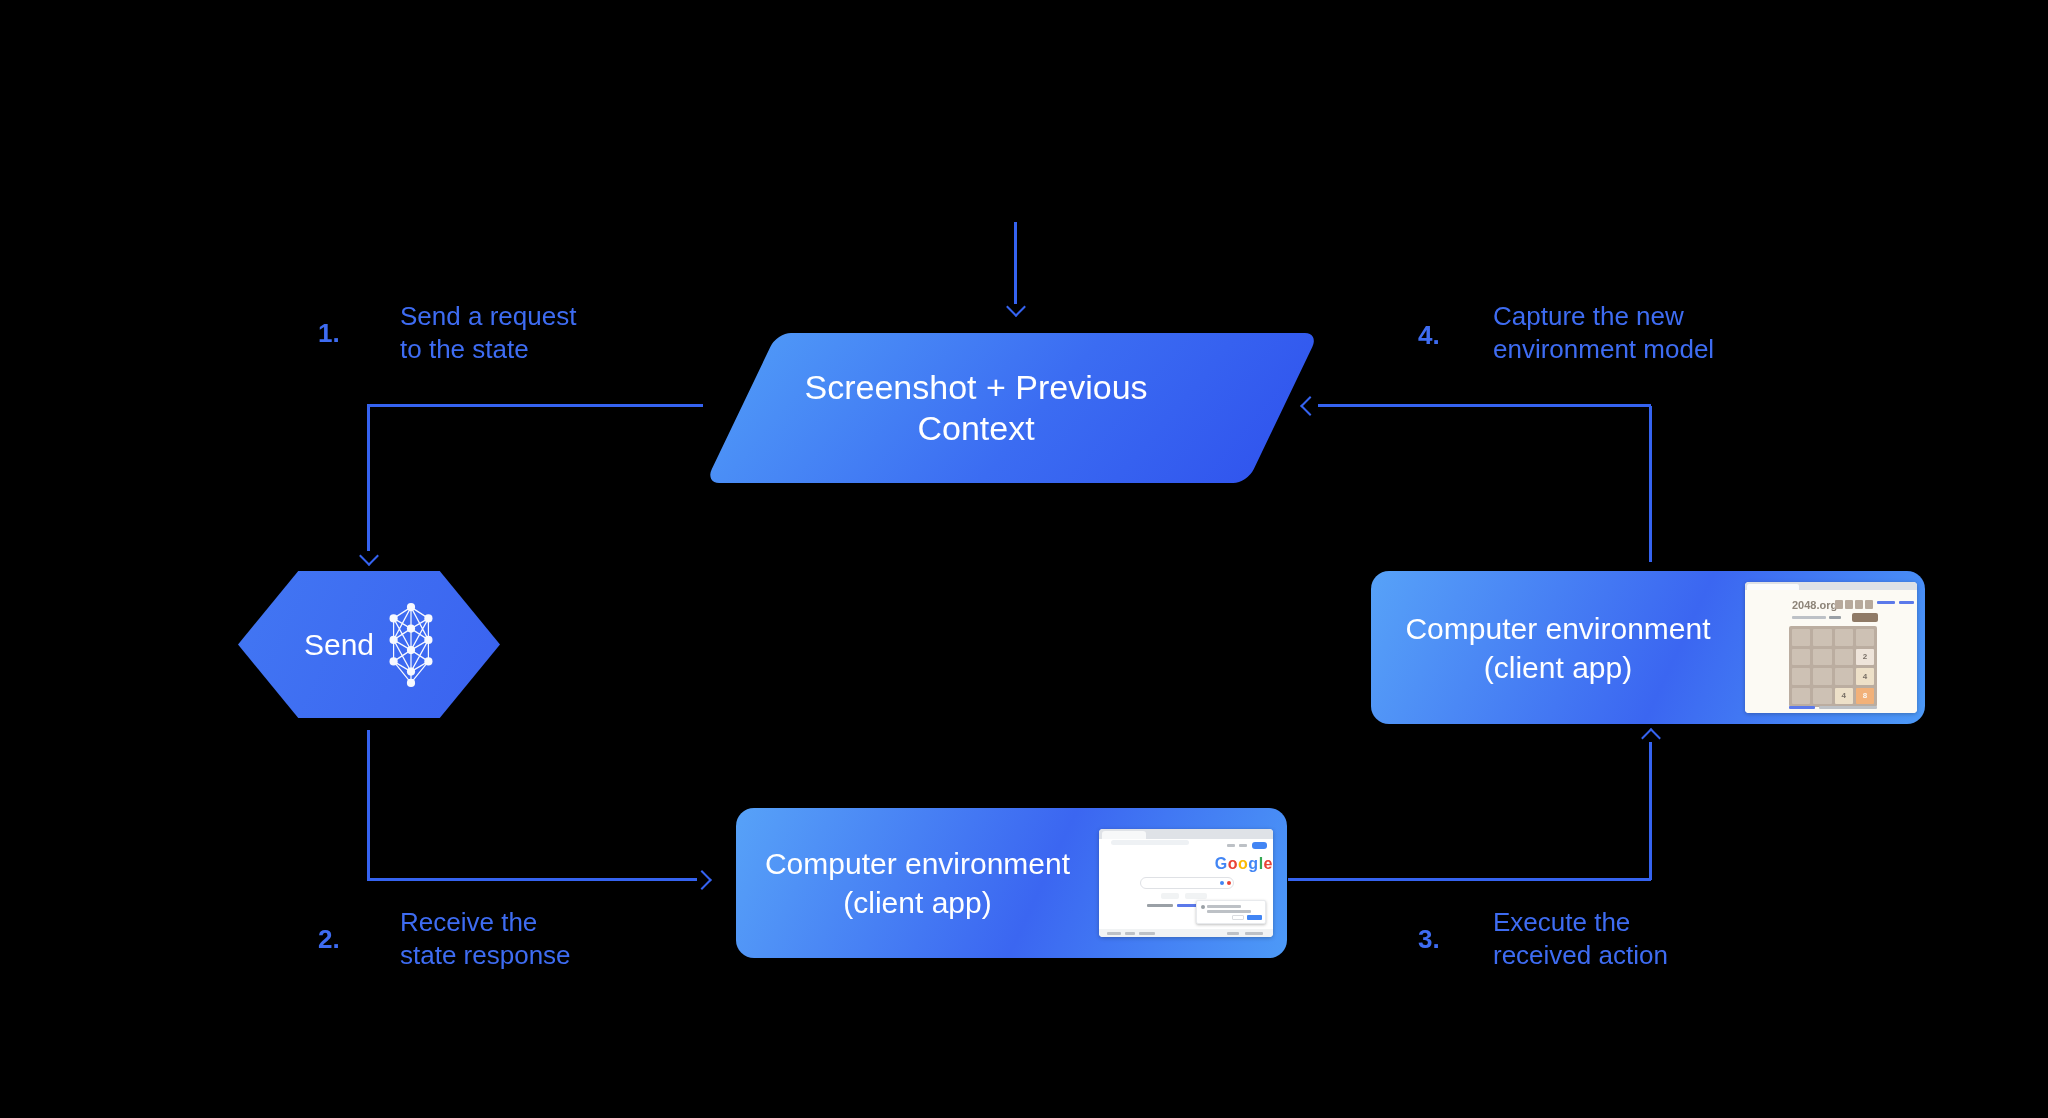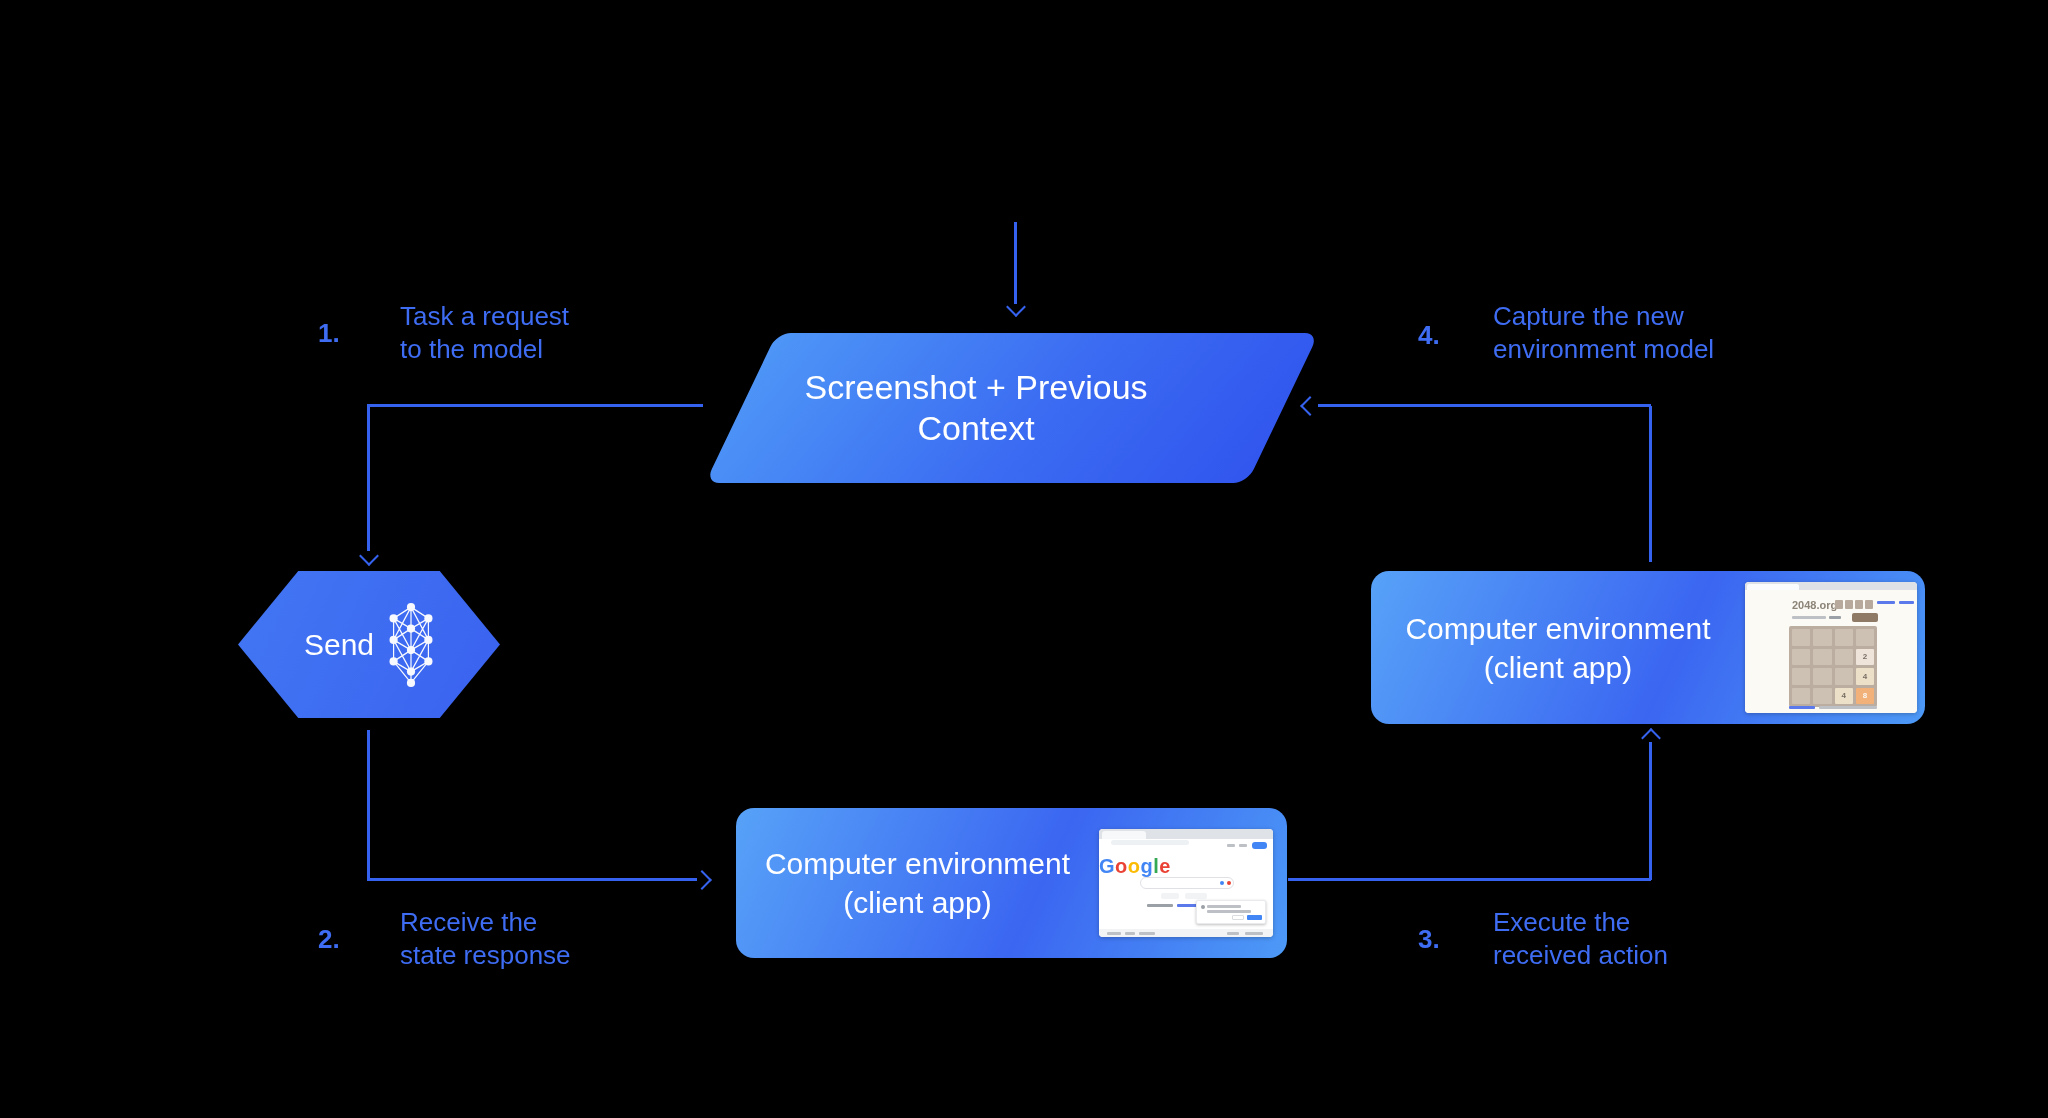--- a/index.html
+++ b/index.html
@@ -44,21 +44,21 @@
   .shot-google{width:174px;height:108px;margin-right:14px;}
   
   .dash{position:absolute;background:#bdc1c6;border-radius:1px;}
   .dash.blue{background:#5B79EA;}
   .dash.dark{background:#9aa0a6;}
   
   .g-chrome{position:absolute;left:0;top:0;right:0;height:10px;background:#DFE2E7;}
   .g-tab{position:absolute;left:3px;top:2px;width:44px;height:8px;background:#f7f8f9;border-radius:3px 3px 0 0;}
   .g-addr{position:absolute;left:12px;top:11px;width:78px;height:5px;background:#EEF1F4;border-radius:3px;}
   .g-signin{position:absolute;right:6px;top:13px;width:15px;height:7px;background:#4285F4;border-radius:3px;}
-  .g-logo{position:absolute;left:0;right:0;top:26px;text-align:left;font-size:20px;font-weight:700;letter-spacing:.5px;}
+  .g-logo{position:absolute;left:0;right:0;top:26px;text-align:right;font-size:16px;font-weight:700;letter-spacing:.5px;}
   .g-logo .b{color:#4285F4}.g-logo .r{color:#EA4335}.g-logo .y{color:#FBBC05}.g-logo .g{color:#34A853}
   .g-search{position:absolute;left:41px;top:48px;width:92px;height:10px;border:1px solid #DFE1E5;border-radius:6px;background:#fff;}
   .g-mic{position:absolute;right:9px;top:2.5px;width:4px;height:4px;border-radius:50%;background:#4285F4;}
   .g-lens{position:absolute;right:2.5px;top:2.5px;width:4px;height:4px;border-radius:50%;background:#EA4335;}
   .g-btn{position:absolute;top:64px;height:6px;background:#F1F3F4;border-radius:2px;}
   .g-link{position:absolute;top:75px;height:3px;border-radius:1px;}
   .g-cookie{position:absolute;right:7px;bottom:13px;width:68px;height:22px;background:#fff;border:1px solid #E8EAED;
             border-radius:2px;box-shadow:0 1px 3px rgba(0,0,0,.25);}
   .g-accept{position:absolute;right:3px;bottom:3px;width:15px;height:5px;background:#4285F4;border-radius:1px;}
   .g-decline{position:absolute;right:21px;bottom:3px;width:12px;height:5px;border:1px solid #DADCE0;border-radius:1px;box-sizing:border-box;}
@@ -215,22 +215,22 @@
         <div class="dash" style="left:26px;top:3px;width:10px;height:2.5px;"></div>
         <div class="dash" style="left:40px;top:3px;width:16px;height:2.5px;"></div>
         <div class="dash" style="right:34px;top:3px;width:12px;height:2.5px;"></div>
         <div class="dash" style="right:10px;top:3px;width:18px;height:2.5px;"></div>
       </div>
     </div>
   </div>
 
   <div class="steplbl" style="left:318px;top:318px;">1.</div>
   <div class="steptxt" style="left:400px;top:300px;">
-    <div>Task a request</div>
-    <div>to the model</div>
+    <div>Send a request</div>
+    <div>to the state</div>
   </div>
 
   <div class="steplbl" style="left:318px;top:924px;">2.</div>
   <div class="steptxt" style="left:400px;top:906px;">
     <div>Receive the</div>
     <div>state response</div>
   </div>
 
   <div class="steplbl" style="left:1418px;top:924px;">3.</div>
   <div class="steptxt" style="left:1493px;top:906px;">

